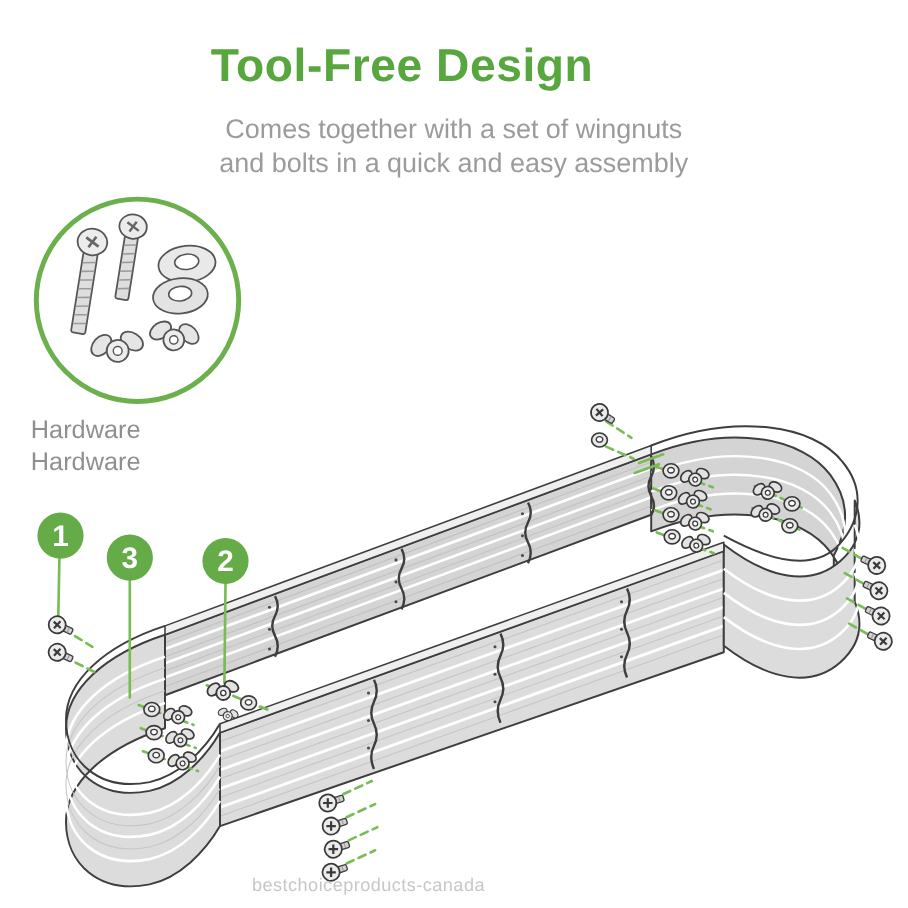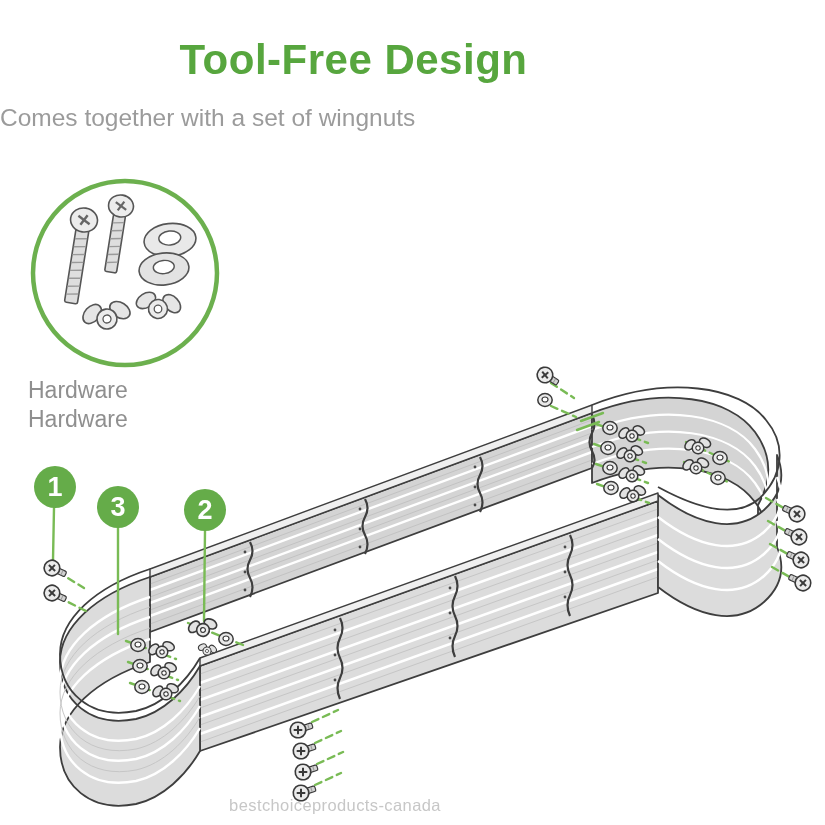--- a/index.html
+++ b/index.html
@@ -2,25 +2,25 @@
 <html><head>
 <meta charset="utf-8">
 <style>
   html,body{margin:0;padding:0;background:#fff;}
   body{
     width:825px;height:825px;position:relative;overflow:hidden;
     font-family:"Liberation Sans","DejaVu Sans",sans-serif;
     -webkit-font-smoothing:antialiased;
   }
   .title{
-    position:absolute;left:0;top:36px;width:707px;text-align:center;
+    position:absolute;left:12px;top:36px;width:707px;text-align:center;
     font-size:42px;font-weight:700;letter-spacing:.5px;color:#57a63e;
   }
   .subtitle{
-    position:absolute;left:0;top:102px;width:825px;text-align:left;
+    position:absolute;left:0;top:102px;width:825px;text-align:center;
     font-size:24.5px;line-height:31px;color:#9b9b9b;font-weight:400;
   }
   .hw-badge{position:absolute;left:28px;top:176px;width:194px;height:194px;}
   .hw-label{
     position:absolute;left:28px;top:376px;width:194px;
     font-size:23px;line-height:29px;color:#8f8f8f;
   }
   .callout{
     position:absolute;width:42px;height:42px;border-radius:50%;
     background:#65ac49;color:#fff;font-size:27px;font-weight:700;
@@ -34,20 +34,21 @@
     font-size:16.5px;color:#c7c7c7;letter-spacing:.4px;
   }
   #bed-svg{position:absolute;left:0;top:0;}
 </style>
 </head>
 <body>
 
 <div class="title">Tool-Free Design</div>
 <div class="subtitle">
   <span>Comes together with a set of wingnuts</span><br>
+  <span>and bolts in a quick and easy assembly</span>
 </div>
 
 <div class="hw-badge">
   <svg width="194" height="194" viewBox="0 0 194 194">
     <circle cx="97" cy="97" r="92" fill="#fff" stroke="#6cb04e" stroke-width="4.5"></circle>
 
     <g transform="translate(56,44) rotate(9)">
       <rect x="-6.5" y="10" width="13" height="74" rx="2" fill="#dedede" stroke="#555" stroke-width="1.6"></rect>
       <g stroke="#9a9a9a" stroke-width="1.4">
         <line x1="-6" y1="20" x2="6" y2="18"></line>

